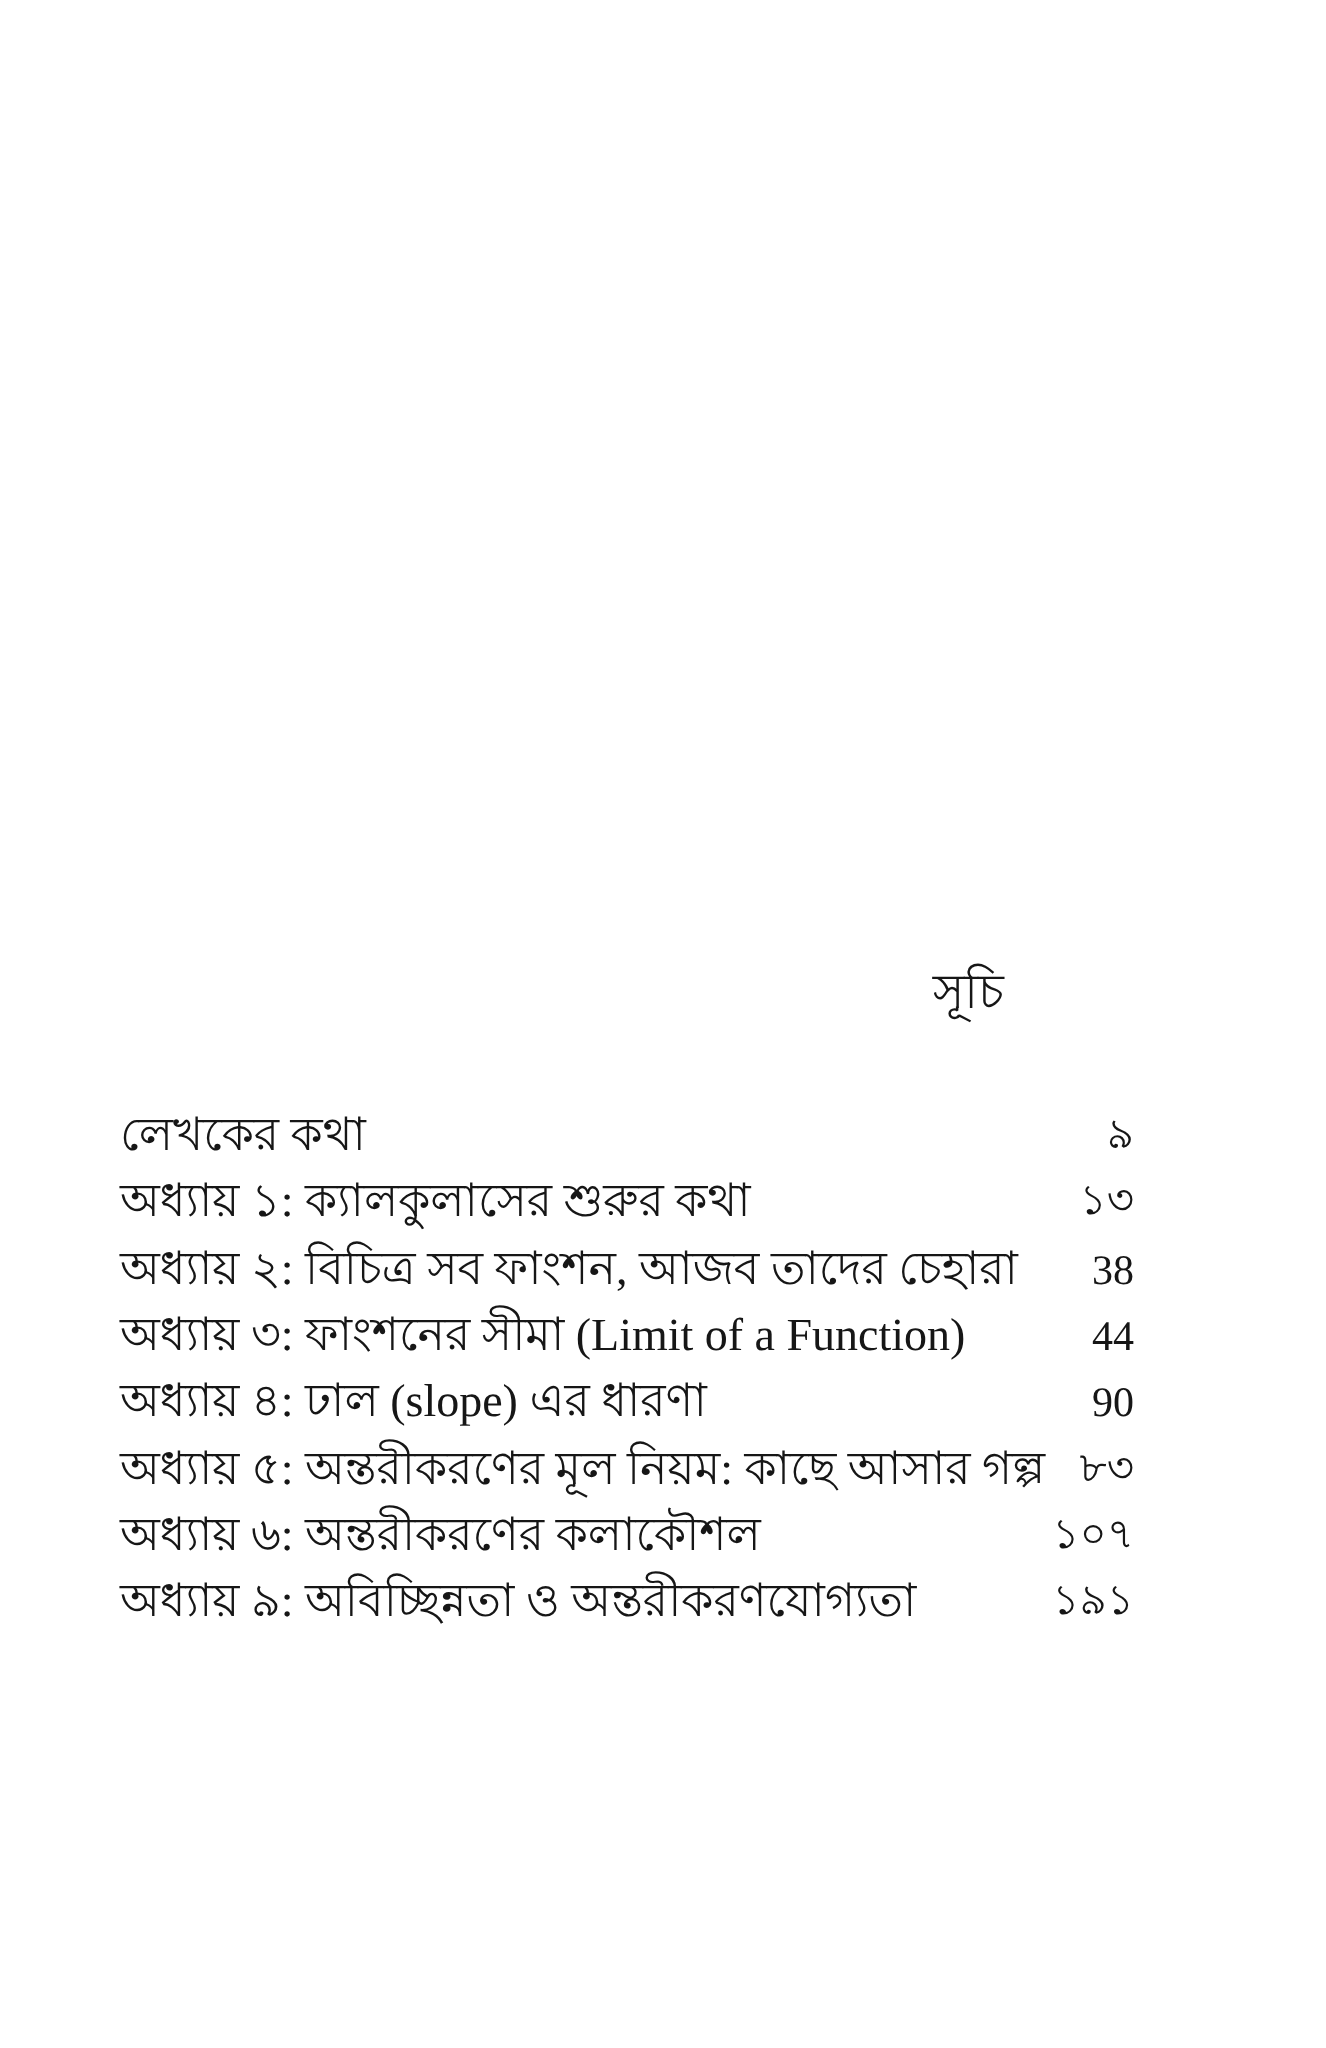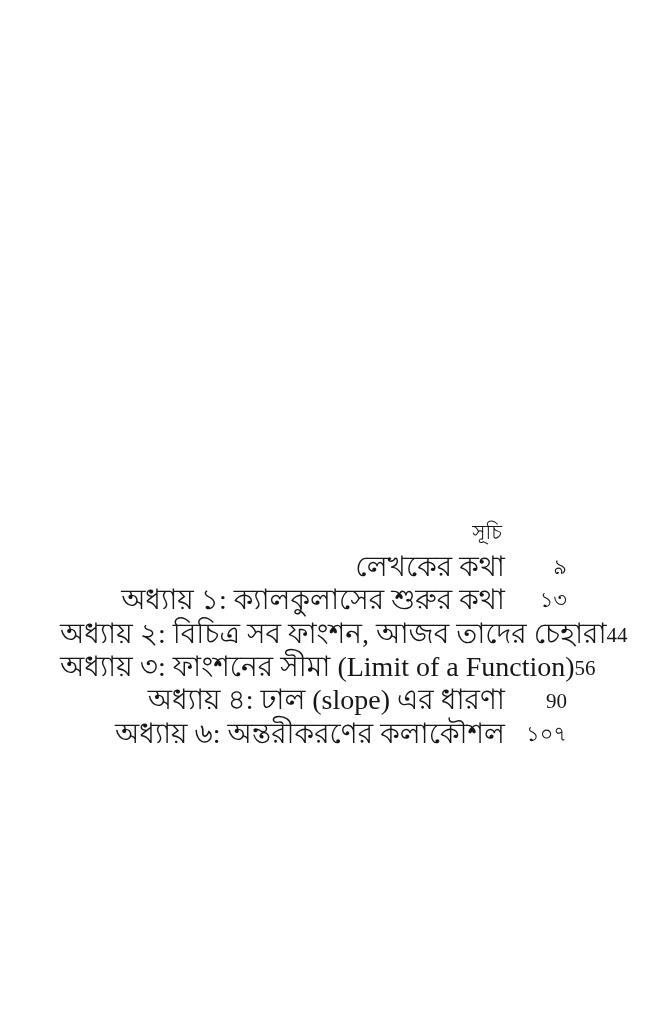--- a/index.html
+++ b/index.html
@@ -11,43 +11,43 @@
     position: relative;
     width: 663px;
     height: 1024px;
     background: #ffffff;
     overflow: hidden;
     font-family: "Liberation Serif", "DejaVu Serif", serif;
     color: #161616;
   }
   .toc-title {
     position: absolute;
-    top: 516px;
+    top: 481px;
     left: 0;
     width: 502px;
     text-align: right;
-    font-size: 20px;
+    font-size: 24px;
     line-height: 33px;
     white-space: nowrap;
   }
   .toc-list {
     position: absolute;
     top: 552px;
     left: 60px;
     right: 96px;
   }
   .toc-row {
     display: flex;
     align-items: center;
     height: 33.3px;
   }
   .toc-label {
     flex: 1;
-    text-align: right;
-    font-size: 28px;
+    text-align: left;
+    font-size: 23px;
     white-space: nowrap;
     overflow: visible;
   }
   .toc-page {
     width: 62px;
     text-align: right;
     font-size: 21px;
     white-space: nowrap;
   }
 </style>
@@ -65,37 +65,45 @@
       <span class="toc-page">৯</span>
     </div>
 
     <div class="toc-row">
       <span class="toc-label">অধ্যায় ১: ক্যালকুলাসের শুরুর কথা</span>
       <span class="toc-page">১৩</span>
     </div>
 
     <div class="toc-row">
       <span class="toc-label">অধ্যায় ২: বিচিত্র সব ফাংশন, আজব তাদের চেহারা</span>
-      <span class="toc-page">44</span>
+      <span class="toc-page">38</span>
     </div>
 
     <div class="toc-row">
       <span class="toc-label">অধ্যায় ৩: ফাংশনের সীমা (Limit of a Function)</span>
-      <span class="toc-page">56</span>
+      <span class="toc-page">44</span>
     </div>
 
     <div class="toc-row">
       <span class="toc-label">অধ্যায় ৪: ঢাল (slope) এর ধারণা</span>
       <span class="toc-page">90</span>
     </div>
 
+    <div class="toc-row">
+      <span class="toc-label">অধ্যায় ৫: অন্তরীকরণের মূল নিয়ম: কাছে আসার গল্প</span>
+      <span class="toc-page">৮৩</span>
+    </div>
 
     <div class="toc-row">
       <span class="toc-label">অধ্যায় ৬: অন্তরীকরণের কলাকৌশল</span>
       <span class="toc-page">১০৭</span>
     </div>
 
 
 
+    <div class="toc-row">
+      <span class="toc-label">অধ্যায় ৯: অবিচ্ছিন্নতা ও অন্তরীকরণযোগ্যতা</span>
+      <span class="toc-page">১৯১</span>
+    </div>
 
 
   </div>
 </div>
 
 </body></html>

